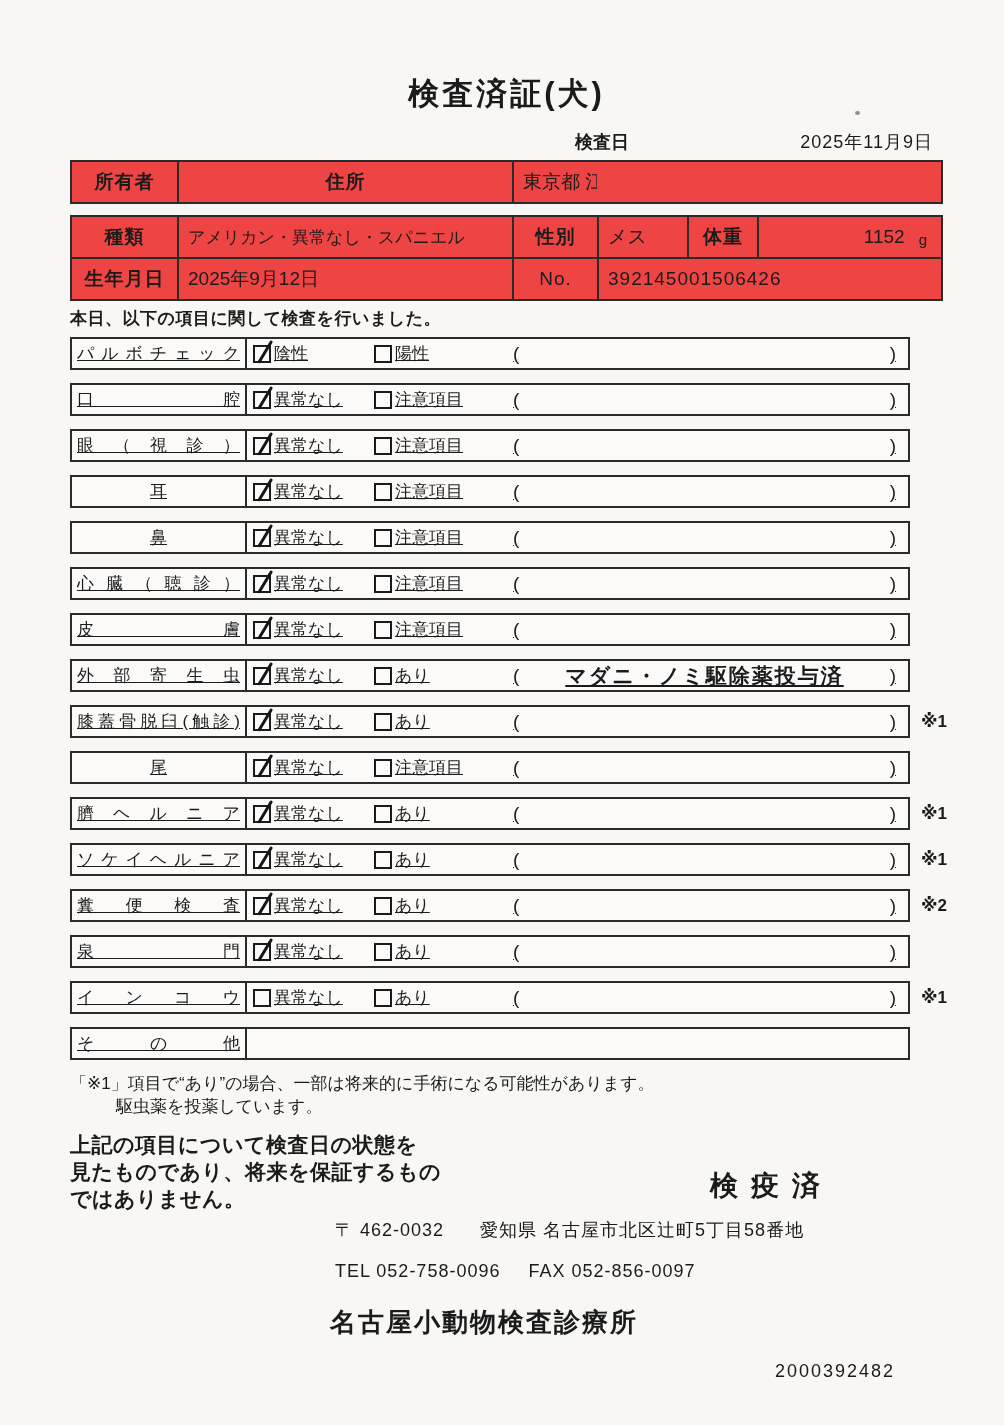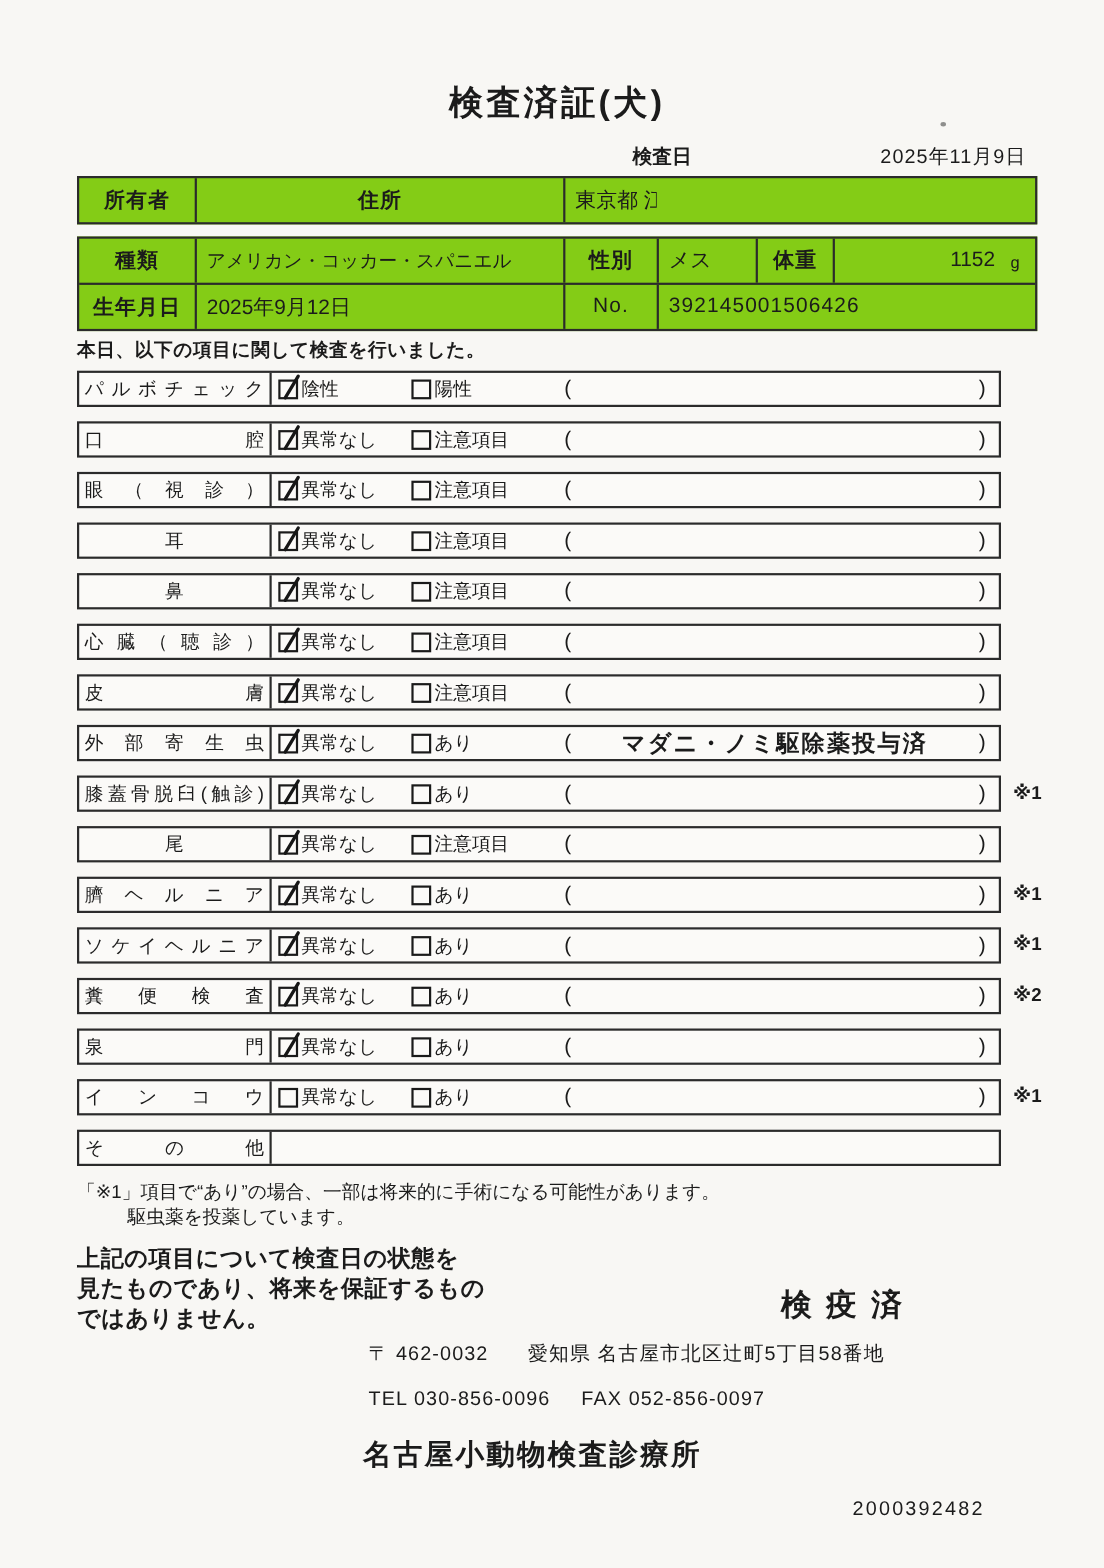--- a/index.html
+++ b/index.html
@@ -18,38 +18,38 @@
     text-align:center;
     font-size:31px;font-weight:700;letter-spacing:3px;
     line-height:40px;
   }
 
   .date-row{display:flex;align-items:baseline;margin-top:16px;font-size:18px;}
   .date-label{margin-left:505px;font-weight:600;}
   .date-value{margin-left:auto;padding-right:10px;letter-spacing:1px;}
 
   
-  .tbl{border:2px solid #2b2b2b;background:#84cc16;}
+  .tbl{border:2px solid #2b2b2b;background:#ef4444;}
   .trow{display:grid;height:40px;}
   .trow + .trow{border-top:2px solid #2b2b2b;}
   .cell{display:flex;align-items:center;padding:0 9px;font-size:19px;overflow:hidden;white-space:nowrap;}
   .cell + .cell{border-left:2px solid #2b2b2b;}
   .cell.lab{justify-content:center;font-weight:600;letter-spacing:1px;}
   .owner-tbl{margin-top:6px;}
   .owner-tbl .trow{grid-template-columns:105px 335px 85px 1fr;}
   .pet-tbl{margin-top:11px;}
   .pet-row1{grid-template-columns:105px 335px 85px 90px 70px 1fr;}
   .pet-row2{grid-template-columns:105px 335px 85px 1fr;}
   .weight-cell{justify-content:flex-end;padding-right:14px;}
   .weight-unit{font-size:15px;margin-left:14px;margin-top:4px;}
 
   .intro{margin-top:6px;font-size:17px;font-weight:600;letter-spacing:.5px;}
 
   
-  .checklist{margin-top:7px;width:840px;}
+  .checklist{margin-top:7px;width:840px;text-decoration:underline;}
   .cl-row{
     position:relative;display:flex;
     border:2px solid #2b2b2b;height:29px;background:#fbfaf8;
   }
   .cl-row + .cl-row{margin-top:13px;}
   .cl-label{
     width:163px;flex:none;border-right:2px solid #2b2b2b;
     padding:0 5px;font-size:17px;line-height:29px;
     text-align:justify;text-align-last:justify;overflow:hidden;white-space:nowrap;
   }
@@ -106,21 +106,21 @@
       <div class="trow">
         <div class="cell lab">所有者</div>
         <div class="cell lab">住所</div>
         <div class="cell">東京都 江東区木場3－7－11</div>
       </div>
     </div>
 
     <div class="tbl pet-tbl">
       <div class="trow pet-row1">
         <div class="cell lab">種類</div>
-        <div class="cell" style="font-size:17px">アメリカン・コッカー・スパニエル</div>
+        <div class="cell" style="font-size:17px">アメリカン・異常なし・スパニエル</div>
         <div class="cell lab">性別</div>
         <div class="cell">メス</div>
         <div class="cell lab">体重</div>
         <div class="cell weight-cell">
           <span>1152</span>
           <span class="weight-unit">g</span>
         </div>
       </div>
       <div class="trow pet-row2">
         <div class="cell lab">生年月日</div>
@@ -368,21 +368,21 @@
         <div>上記の項目について検査日の状態を</div>
         <div>見たものであり、将来を保証するもの</div>
         <div>ではありません。</div>
       </div>
       <div class="stamp">検疫済</div>
       <div class="postal">
         <span>〒 462-0032</span>
         <span class="addr">愛知県 名古屋市北区辻町5丁目58番地</span>
       </div>
       <div class="telfax">
-        <span>TEL 030-856-0096</span>
+        <span>TEL 052-758-0096</span>
         <span class="fax">FAX 052-856-0097</span>
       </div>
       <div class="clinic-name">名古屋小動物検査診療所</div>
       <div class="serial">2000392482</div>
     </div>
 
   </div>
 </div>
 
 </body></html>

